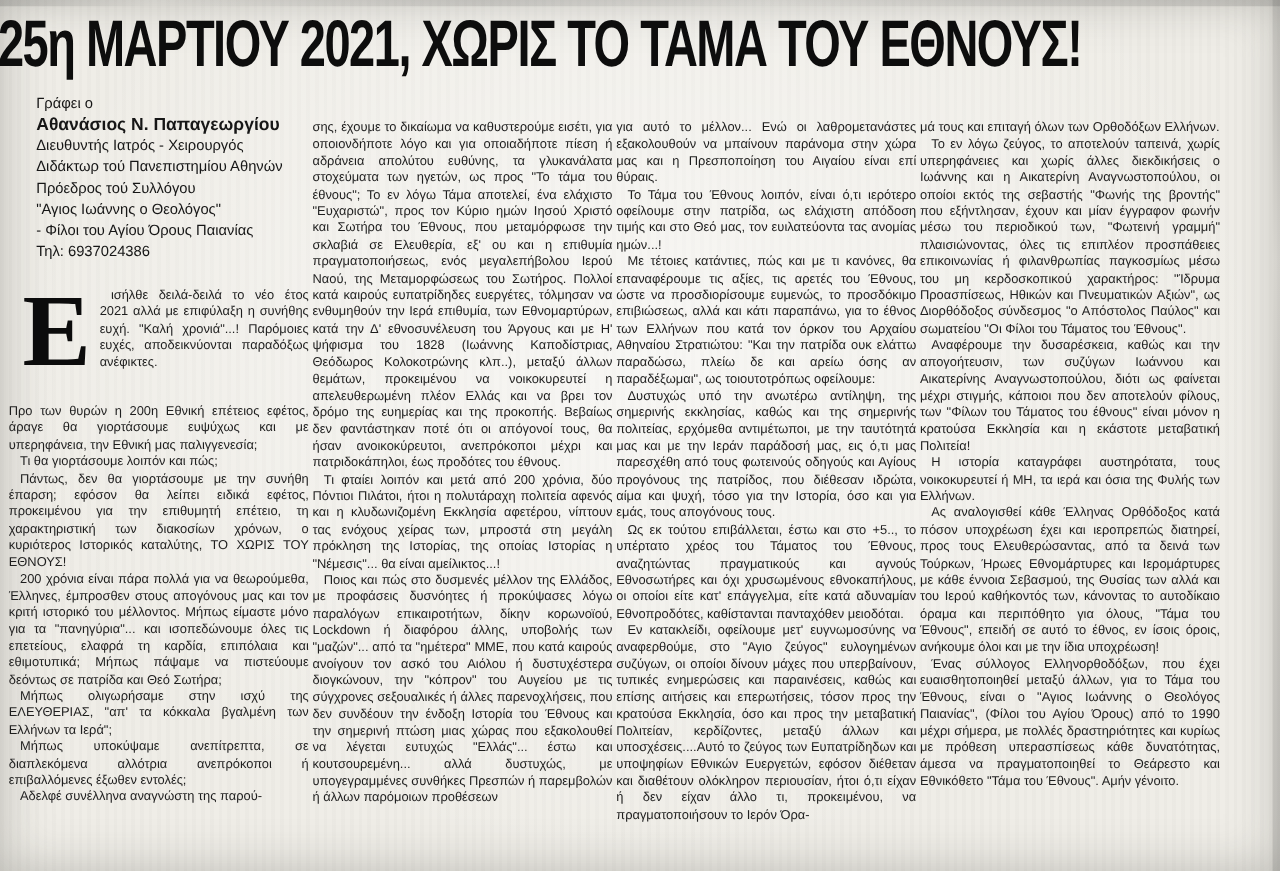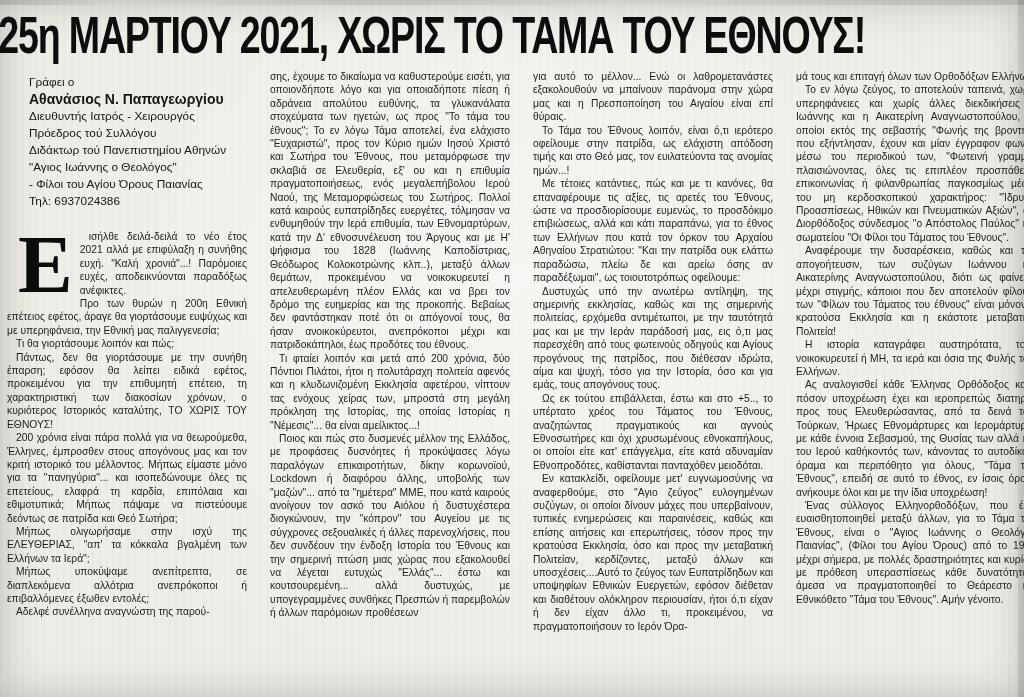--- a/index.html
+++ b/index.html
@@ -16,29 +16,29 @@
   .headline-wrap{
     width:864px;height:60px;margin-top:4px;overflow:visible;
     display:flex;justify-content:center;align-items:center;
   }
   .headline{
     font-weight:bold;font-size:47px;line-height:1;white-space:nowrap;
     letter-spacing:-1.5px;color:#0d0d0d;
     transform:scaleX(.80) scaleY(1.12);transform-origin:50% 50%;
   }
   .content{
-    display:flex;gap:23px;padding:6px 7px 0 7px;height:628px;overflow:hidden;
+    display:flex;gap:3px;padding:6px 7px 0 7px;height:628px;overflow:hidden;
   }
   .col{
     width:240px;flex:0 0 240px;overflow:hidden;height:100%;
     font-size:10.3px;line-height:13.4px;text-align:justify;
     color:#1e1e1e;
   }
   .col p{margin:0;text-indent:9px;}
-  .col p:first-child{text-indent:0;}
+  .col p:first-child{text-indent:0;margin-top:26px;}
   .byline{
     padding:4px 0 0 22px;font-size:11.8px;line-height:17px;
     text-align:left;margin-bottom:20px;color:#161616;
   }
   .byline .author{font-weight:bold;font-size:14px;}
   .byline div{text-indent:0;}
   .intro{margin:0 0 0 0;}
   .dropcap{
     float:left;font-size:82px;line-height:66px;font-weight:bold;
     padding:2px 7px 0 2px;color:#0c0c0c;font-family:"Liberation Serif","DejaVu Serif",serif;
@@ -62,22 +62,22 @@
   </div>
 
   <div class="content">
 
     <div class="col">
       <div class="byline">
         <div>Γράφει ο</div>
         <div class="author">Αθανάσιος Ν. Παπαγεωργίου</div>
         <div>
             <div>Διευθυντής Ιατρός - Χειρουργός</div>
+            <div>Διδάκτωρ τού Πανεπιστημίου Αθηνών</div>
             <div>Πρόεδρος τού Συλλόγου</div>
-            <div>Διδάκτωρ τού Πανεπιστημίου Αθηνών</div>
             <div>"Αγιος Ιωάννης ο Θεολόγος"</div>
             <div>- Φίλοι του Αγίου Όρους Παιανίας</div>
             <div>Τηλ: 6937024386</div>
           </div>
       </div>
       <p class="intro"><span class="dropcap">Ε</span><span>ισήλθε δειλά-δειλά το νέο έτος 2021 αλλά με επιφύλαξη η συνήθης ευχή. "Καλή χρονιά"...! Παρόμοιες ευχές, αποδεικνύονται παραδόξως ανέφικτες.</span></p>
       <div>
           <p>Προ των θυρών η 200η Εθνική επέτειος εφέτος, άραγε θα γιορτάσουμε ευψύχως και με υπερηφάνεια, την Εθνική μας παλιγγενεσία;</p>
           <p>Τι θα γιορτάσουμε λοιπόν και πώς;</p>
           <p>Πάντως, δεν θα γιορτάσουμε με την συνήθη έπαρση; εφόσον θα λείπει ειδικά εφέτος, προκειμένου για την επιθυμητή επέτειο, τη χαρακτηριστική των διακοσίων χρόνων, ο κυριότερος Ιστορικός καταλύτης, ΤΟ ΧΩΡΙΣ ΤΟΥ ΕΘΝΟΥΣ!</p>

